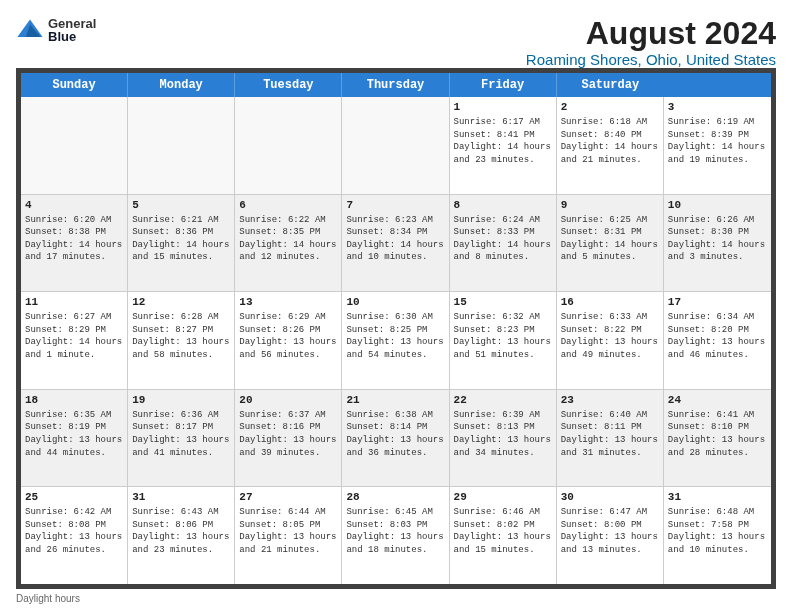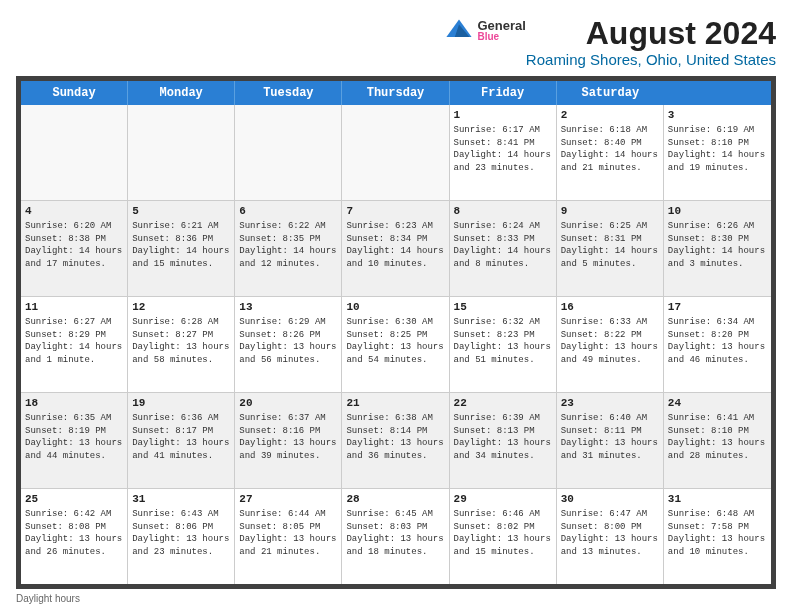--- a/index.html
+++ b/index.html
@@ -13,42 +13,41 @@
     .page {
       width: 792px;
       height: 612px;
       padding: 16px 16px 8px 16px;
       display: flex;
       flex-direction: column;
     }
     .header {
       display: flex;
       align-items: flex-start;
-      justify-content: flex-end;
-      margin-bottom: 8px;
+      justify-content: space-between;
     }
     .logo {
       display: flex;
       align-items: center;
       gap: 4px;
     }
     .logo-text {
       display: flex;
       flex-direction: column;
       line-height: 1;
     }
     .logo-general {
       font-size: 13px;
       font-weight: bold;
       color: #333;
     }
     .logo-blue {
-      font-size: 10px;
-      font-weight: bold;
-      color: #ec4899;
+      font-size: 13px;
+      font-weight: bold;
+      color: #0f172a;
     }
     .logo-icon {
       width: 28px;
       height: 28px;
     }
     .title-block {
       text-align: right;
     }
     .main-title {
       font-size: 32px;
@@ -170,21 +169,21 @@
           <div class="cal-cell">
             <span class="day-num">2</span>
             <div class="cell-text" style="white-space: pre-line;">Sunrise: 6:18 AM
 Sunset: 8:40 PM
 Daylight: 14 hours
 and 21 minutes.</div>
           </div>
           <div class="cal-cell">
             <span class="day-num">3</span>
             <div class="cell-text" style="white-space: pre-line;">Sunrise: 6:19 AM
-Sunset: 8:10 PM
+Sunset: 8:39 PM
 Daylight: 14 hours
 and 19 minutes.</div>
           </div>
         </div>
         <div class="cal-row">
           <div class="cal-cell shaded">
             <span class="day-num">4</span>
             <div class="cell-text" style="white-space: pre-line;">Sunrise: 6:20 AM
 Sunset: 8:38 PM
 Daylight: 14 hours

